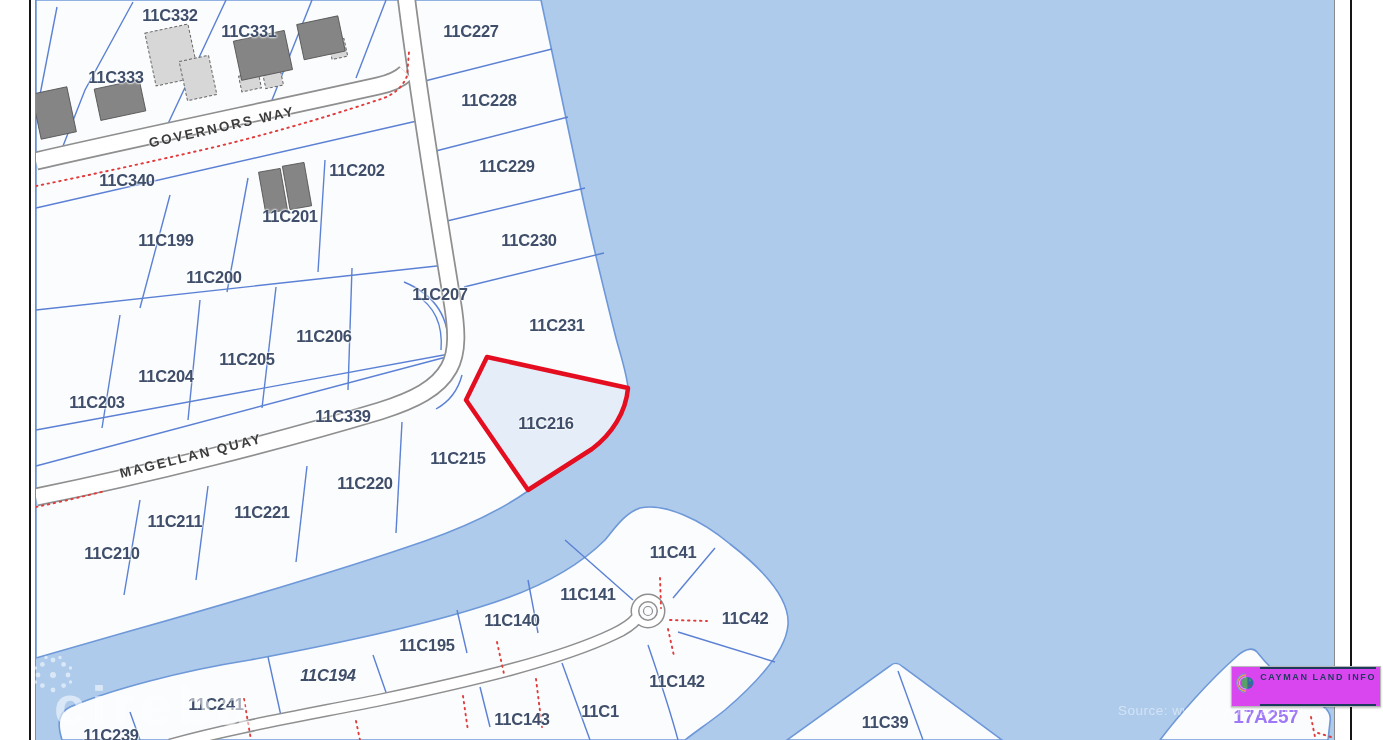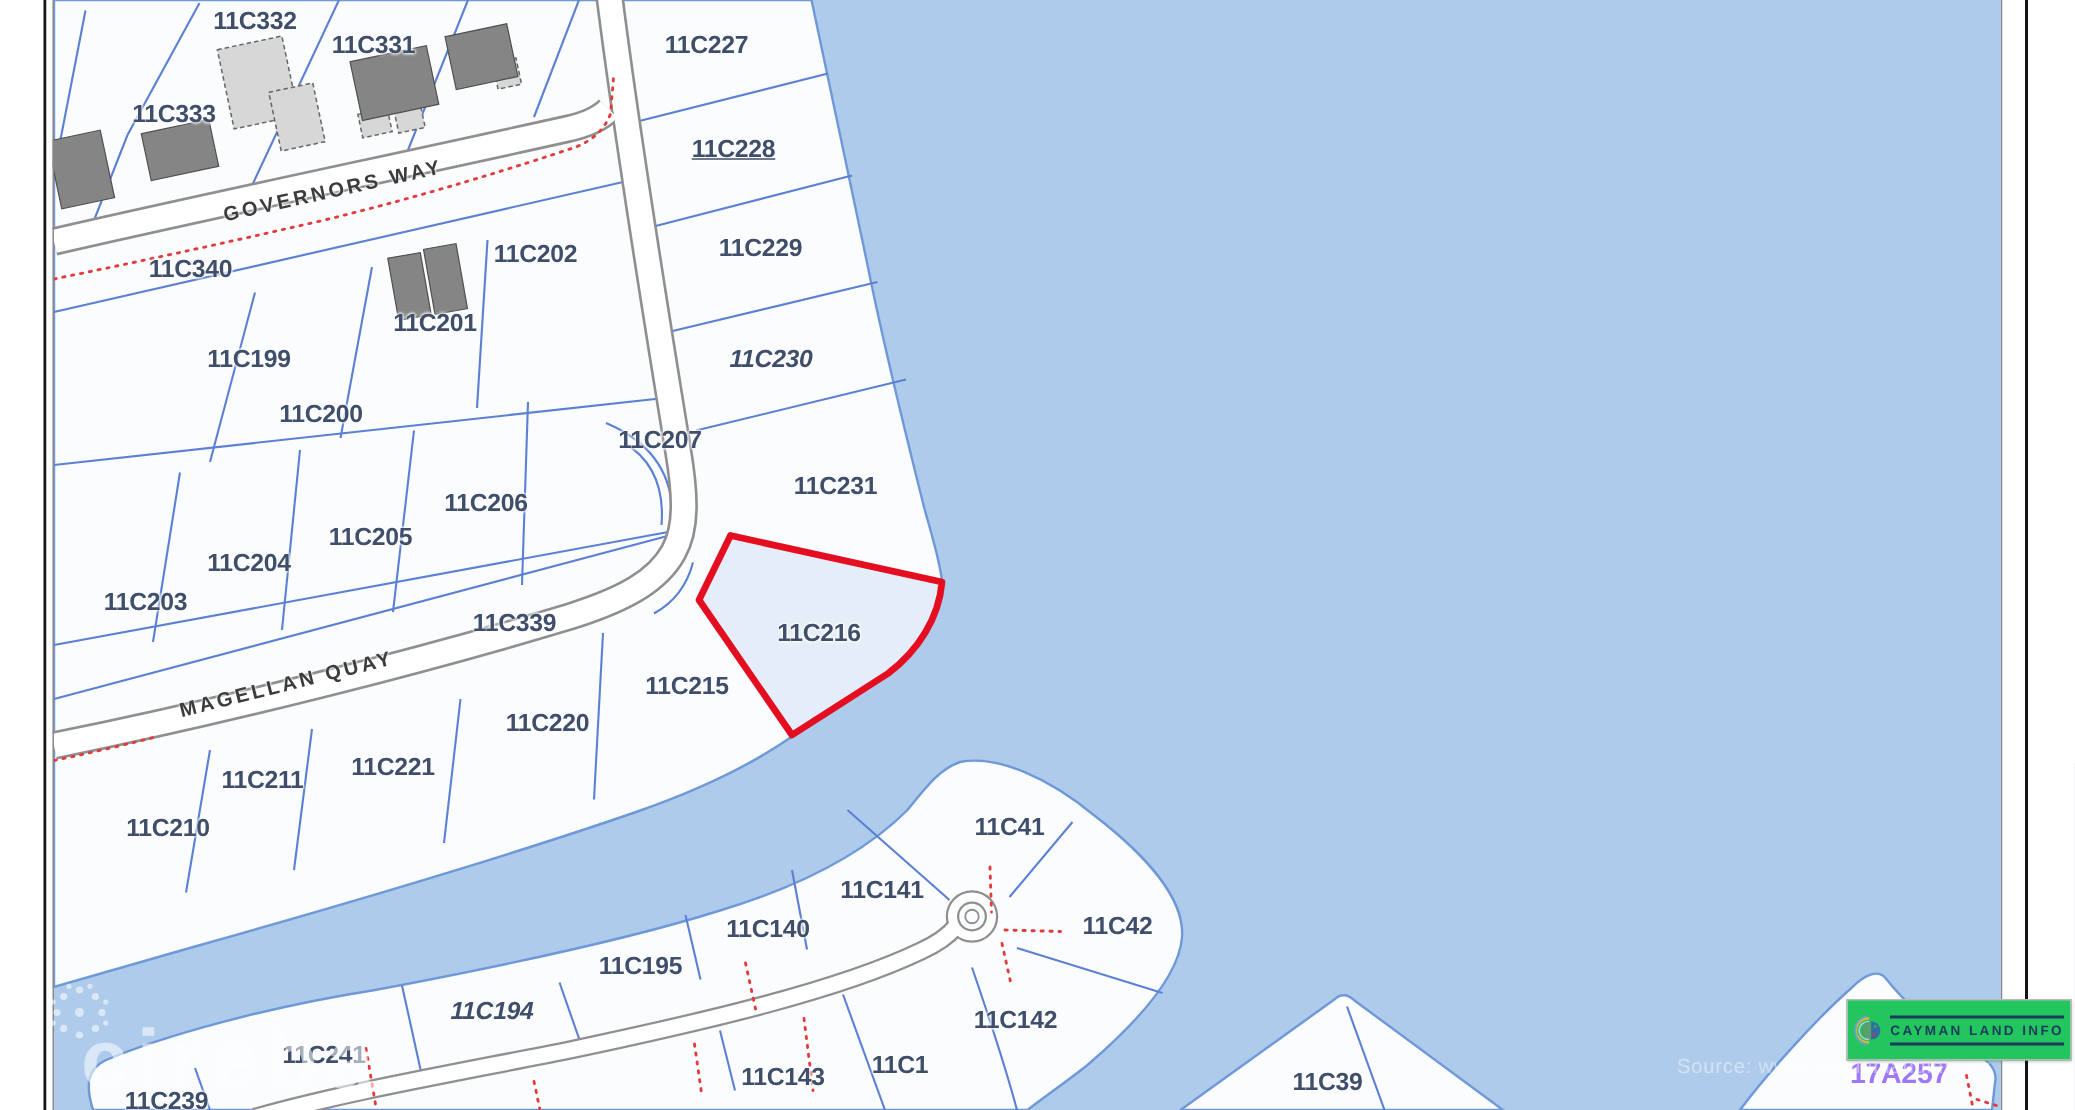--- a/index.html
+++ b/index.html
@@ -13,23 +13,23 @@
      text-shadow:0 0 2px #fff,0 0 2px #fff,0 0 3px #fff;}
   .parcel-label.faded{font-size:19px;color:#8b5cf6;opacity:.82;}
   .street-label{position:absolute;transform:translate(-50%,-50%) rotate(var(--ang));font-weight:bold;
      font-size:13.5px;letter-spacing:2.2px;color:#3c3c3c;white-space:nowrap;
      text-shadow:0 0 2px #fdfdfd,0 0 2px #fdfdfd;}
   .wm-brand{position:absolute;left:30px;top:652px;z-index:4;color:#fff;opacity:.55;}
   .wm-brand .wm-text{position:absolute;left:24px;top:26px;font-size:56px;font-weight:bold;
      letter-spacing:6px;line-height:1;}
   .wm-source{position:absolute;left:1118px;top:703px;z-index:4;color:#fff;opacity:.45;
      font-size:13.5px;letter-spacing:.5px;white-space:nowrap;}
-  .logo-box{position:absolute;left:1231px;top:666px;width:150px;height:41px;background:#22c55e;
+  .logo-box{position:absolute;left:1231px;top:666px;width:150px;height:41px;background:#d946ef;
      border:1px solid #b9b9b9;box-shadow:0 1px 2px rgba(0,0,0,.25);z-index:6;
-     display:flex;align-items:center;gap:4px;padding:0 4px;box-sizing:border-box;}
+     display:flex;gap:4px;padding:0 4px;box-sizing:border-box;}
   .logo-text{flex:1;text-align:center;font-size:9px;font-weight:bold;letter-spacing:1.6px;
      color:var(--logo_navy);border-top:2px solid var(--logo_navy);border-bottom:2px solid var(--logo_navy);
      padding:3px 0;white-space:nowrap;}
 </style>
 </head>
 <body>
 
 <div class="page">
 
   <svg class="map-svg" width="1383" height="740" viewBox="0 0 1383 740">
@@ -143,23 +143,23 @@
     </g>
 
     <path d="M 487,357 L 628,388 C 626,412 612,434 592,449 L 528,490 L 466,400 Z" fill="var(--selected_fill)" stroke="var(--selected_outline)" stroke-width="4.5" stroke-linejoin="round"></path>
   </svg>
 
   <div class="label-layer" id="label-layer">
       <div class="parcel-label" style="left: 170px; top: 15px;">11C332</div>
       <div class="parcel-label" style="left: 249px; top: 31px;">11C331</div>
       <div class="parcel-label" style="left: 116px; top: 77px;">11C333</div>
       <div class="parcel-label" style="left: 471px; top: 31px;">11C227</div>
-      <div class="parcel-label" style="left: 489px; top: 100px; text-decoration: underline;">11C228</div>
+      <div class="parcel-label" style="left: 489px; top: 100px;">11C228</div>
       <div class="parcel-label" style="left: 507px; top: 166px;">11C229</div>
-      <div class="parcel-label" style="left: 514px; top: 240px; font-style: italic;">11C230</div>
+      <div class="parcel-label" style="left: 529px; top: 240px;">11C230</div>
       <div class="parcel-label" style="left: 557px; top: 325px; text-align: center;">11C231</div>
       <div class="parcel-label" style="left: 127px; top: 180px;">11C340</div>
       <div class="parcel-label" style="left: 357px; top: 170px;">11C202</div>
       <div class="parcel-label" style="left: 290px; top: 216px;">11C201</div>
       <div class="parcel-label" style="left: 214px; top: 237px; margin-top: 40px;">11C200</div>
       <div class="parcel-label" style="left: 138px; top: 240px; margin-left: 28px;">11C199</div>
       <div class="parcel-label" style="left: 396px; top: 294px; margin-left: 44px;">11C207</div>
       <div class="parcel-label" style="left: 324px; top: 336px;">11C206</div>
       <div class="parcel-label" style="left: 247px; top: 359px;">11C205</div>
       <div class="parcel-label" style="left: 166px; top: 376px;">11C204</div>

